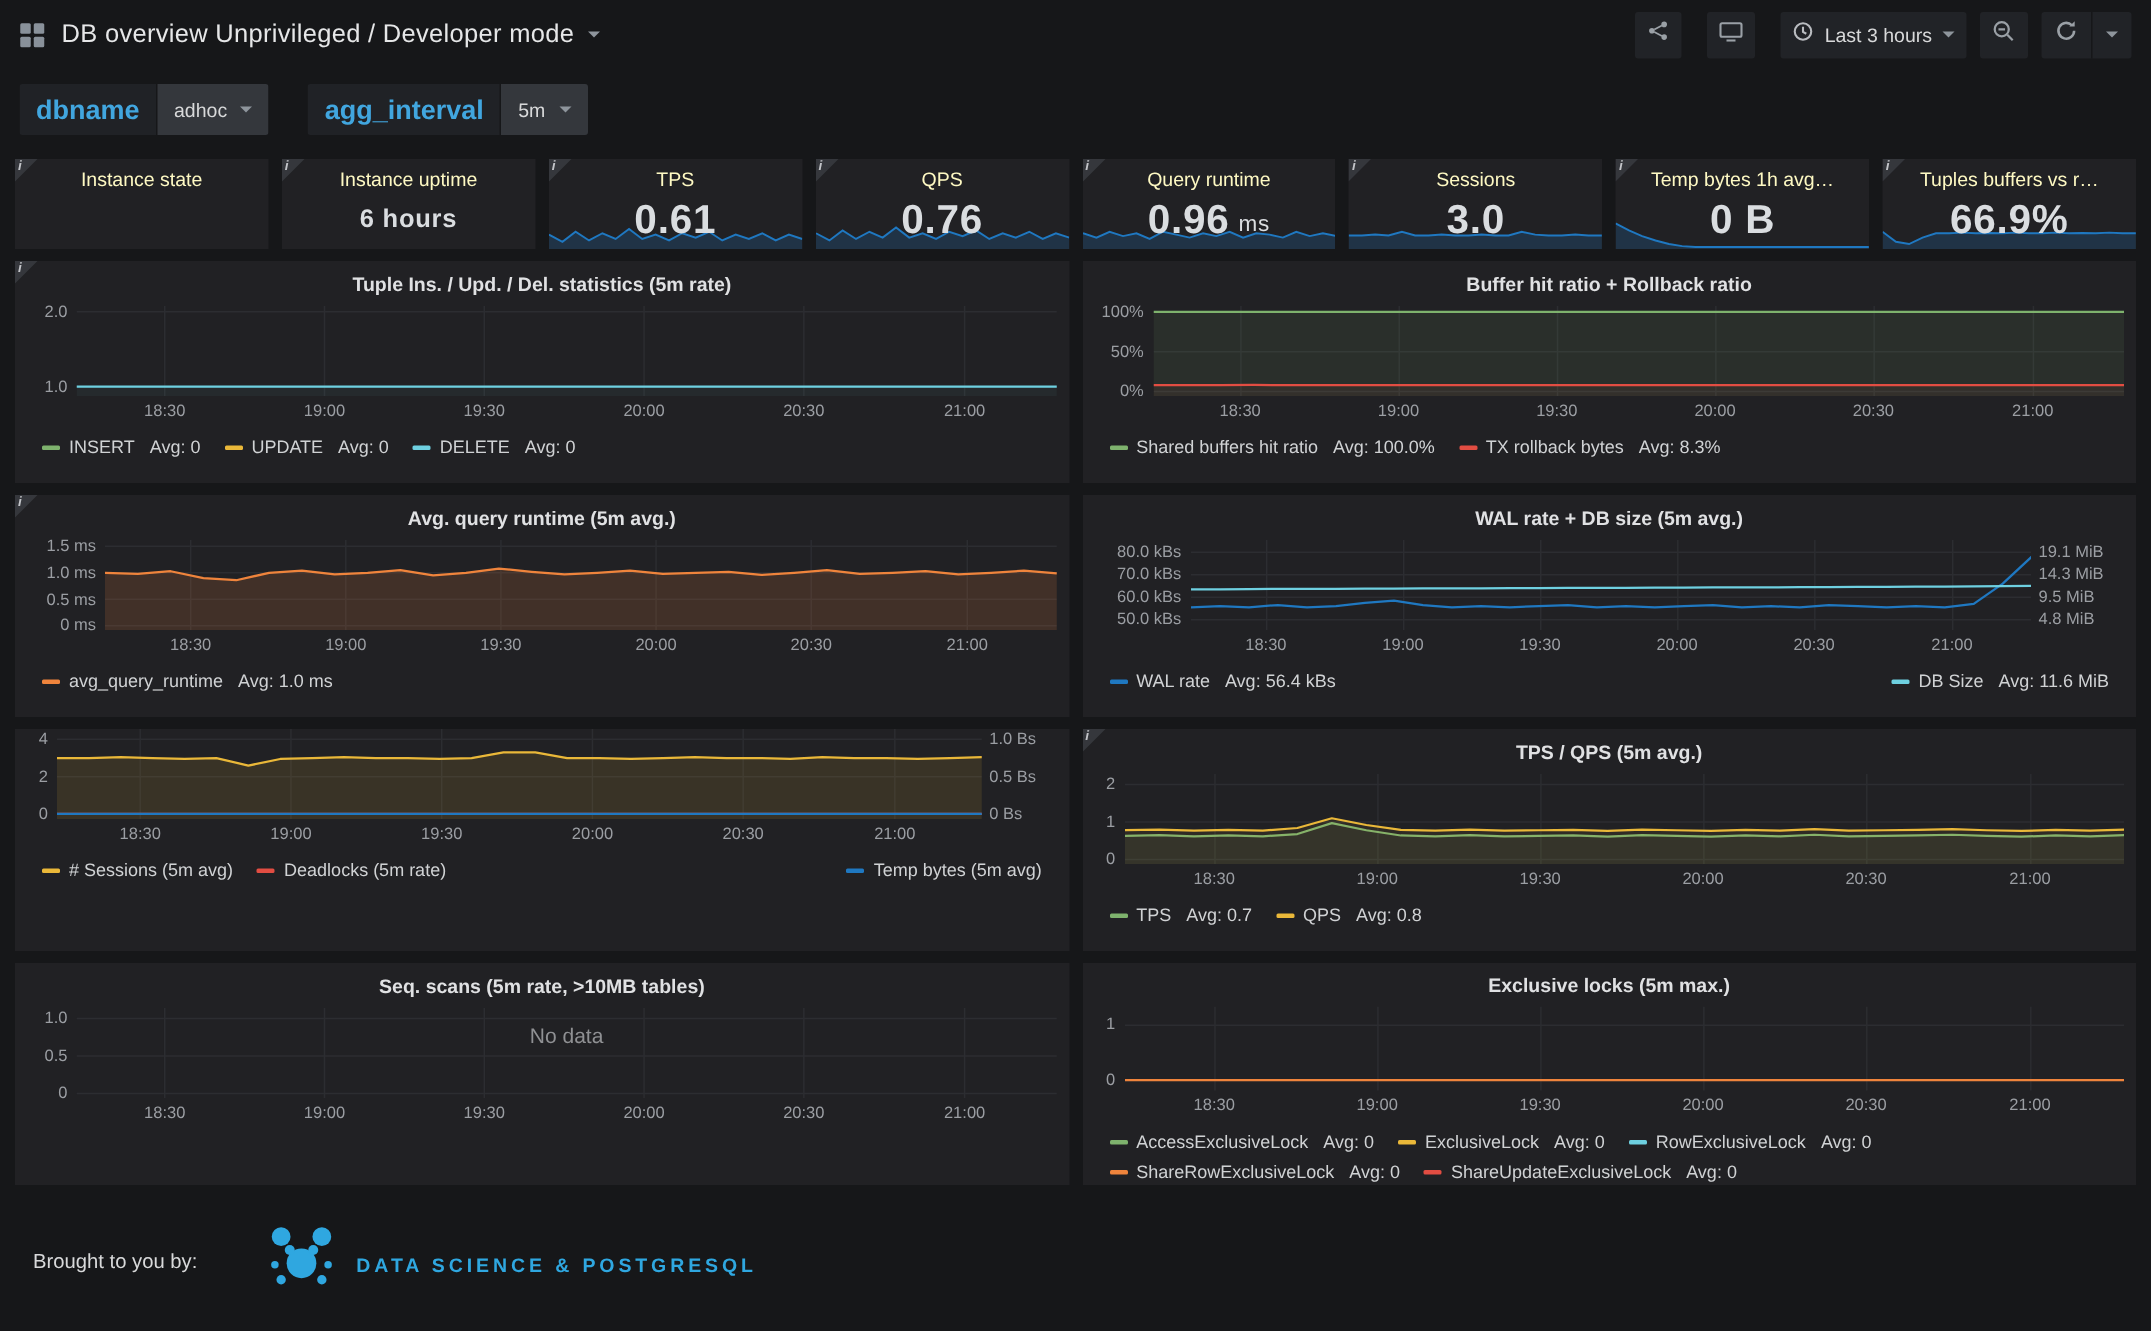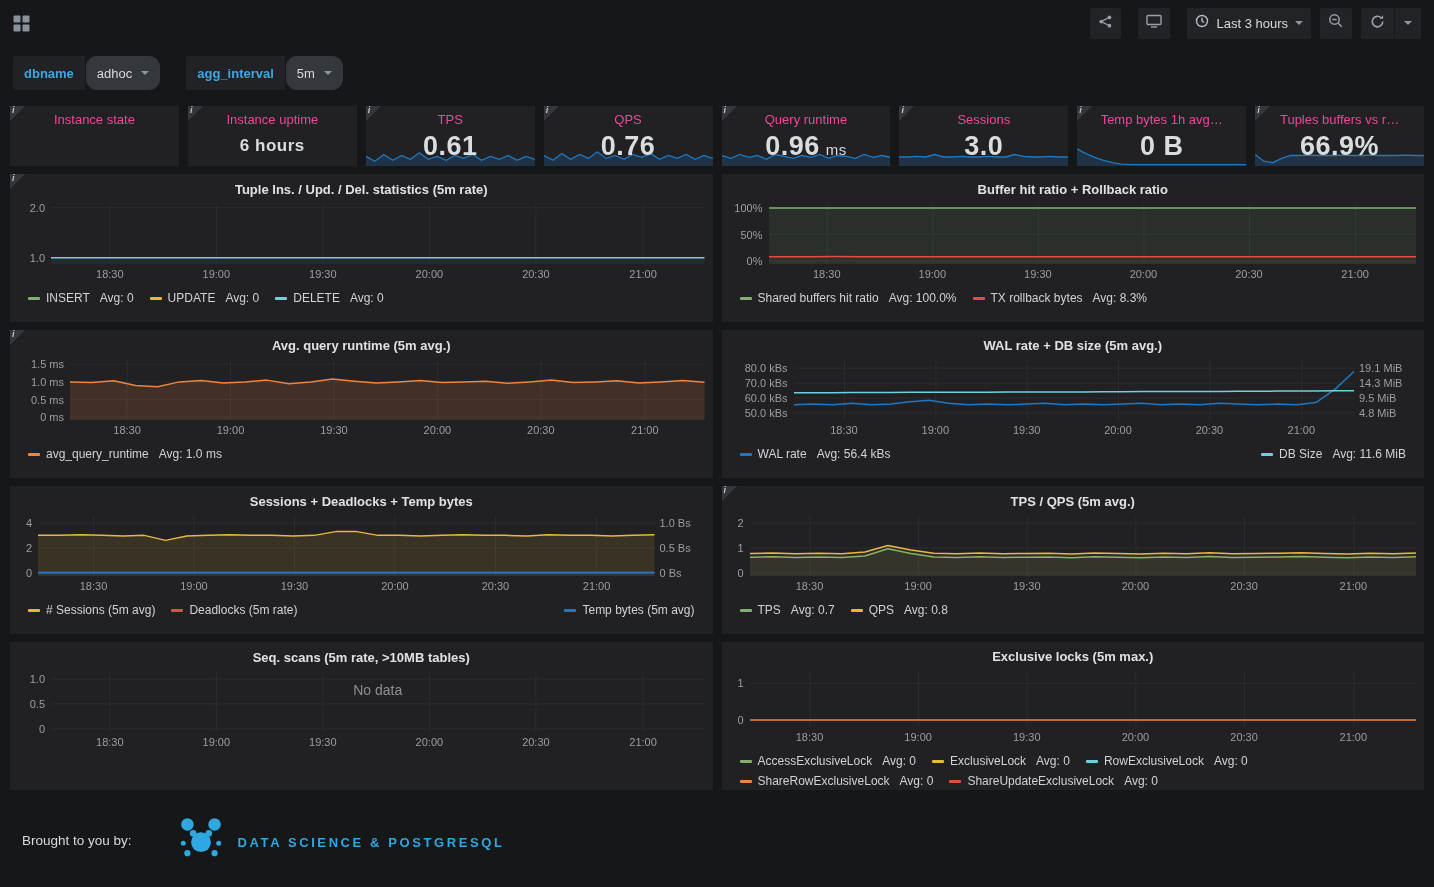--- a/index.html
+++ b/index.html
@@ -21,38 +21,38 @@
   .nav-btn.spaced { margin-right:8px; }
   .time-text { font-size:13px; color:#d8d9da; }
   .refresh-group { display:flex; background:#212327; border-radius:2px; height:31px; }
   .refresh-group .seg { display:flex; align-items:center; justify-content:center; padding:0 9px; cursor:pointer; }
   .refresh-group .seg + .seg { border-left:1px solid #161719; }
 
   
   .submenu { display:flex; gap:26px; padding:10px 13px 16px; }
   .var-chip { display:flex; height:34px; font-size:13px; border-radius:2px; overflow:hidden; }
   .var-label { background:#202226; color:#41a6df; display:flex; align-items:center;
-    padding:0 11px; font-size:13px; font-weight:700; }
+    padding:0 11px; font-size:18px; font-weight:700; }
   .var-value { background:#34373c; color:#d8d9da; display:flex; align-items:center; gap:9px;
-    padding:0 11px; margin-left:1px; cursor:pointer;border-radius:11px; }
+    padding:0 11px; margin-left:1px; cursor:pointer; }
 
   
   .dash { padding:0 10px; }
   .stat-row { display:grid; grid-template-columns:repeat(8,1fr); gap:9px; height:60px; margin-bottom:8px; }
   .graph-grid { display:grid; grid-template-columns:1fr 1fr; gap:8px 9px; }
 
   .panel { background:#212124; position:relative; overflow:hidden; }
   .corner { position:absolute; top:0; left:0; width:0; height:0;
     border-top:15px solid #35373c; border-right:15px solid transparent; z-index:3; cursor:pointer; }
   .corner span { position:absolute; top:-16px; left:2px; font-size:9px; font-style:italic;
     font-weight:700; color:#c3c5c9; }
 
   
   .stat-panel { height:60px; }
-  .stat-title { padding-top:6px; text-align:center; font-size:13px; color:#ec4899;
+  .stat-title { padding-top:6px; text-align:center; font-size:13px; color:#fef9c3;
     white-space:nowrap; overflow:hidden; position:relative; z-index:2; cursor:pointer; }
   .stat-value { position:absolute; left:0; right:0; top:20px; bottom:0; display:flex;
     align-items:center; justify-content:center; font-size:27px; font-weight:700;
     color:#dadde0; z-index:2; letter-spacing:.5px; }
   .stat-value.small { font-size:17px; }
   .stat-value .unit { font-size:15px; font-weight:400; margin-left:6px; position:relative; top:3px; }
   .spark { position:absolute; left:0; right:0; bottom:0; height:22px; width:100%; z-index:1; }
 
   
   .graph-panel { height:148px; display:flex; flex-direction:column; }
@@ -91,20 +91,24 @@
 
   <header class="navbar">
     <span class="nav-menu-btn">
       <svg width="17" height="17" viewBox="0 0 17 17" fill="#89919a">
         <rect x="0.5" y="0.5" width="7" height="7" rx="1"></rect>
         <rect x="9.5" y="0.5" width="7" height="7" rx="1"></rect>
         <rect x="0.5" y="9.5" width="7" height="7" rx="1"></rect>
         <rect x="9.5" y="9.5" width="7" height="7" rx="1"></rect>
       </svg>
     </span>
+    <div class="nav-title-wrap">
+      <span class="nav-title">DB overview Unprivileged / Developer mode</span>
+      <span class="caret"></span>
+    </div>
     <div class="nav-right">
       <div class="nav-btn spaced">
         <span>
           <svg width="15" height="15" viewBox="0 0 16 16" fill="#9aa0a6">
             <circle cx="3.5" cy="8" r="2"></circle>
               <circle cx="12.2" cy="3.5" r="2"></circle>
               <circle cx="12.2" cy="12.5" r="2"></circle>
             <path d="M5.2 7.1l5.4-2.8M5.2 8.9l5.4 2.8" stroke="#9aa0a6" stroke-width="1.3" fill="none"></path>
           </svg>
         </span>
@@ -467,21 +471,20 @@
               <span class="leg-val">Avg: 56.4 kBs</span>
             </span>
             <span class="leg-item right">
               <i class="swatch" style="background:#6ED0E0"></i>
               <span class="leg-name">DB Size</span>
               <span class="leg-val">Avg: 11.6 MiB</span>
             </span>
           </div>
         </section>
         <section class="panel graph-panel">
-          <div class="g-head">Sessions + Deadlocks + Temp bytes</div>
           <div class="g-main" style="grid-template-columns:20px 1fr 50px">
             <div class="y-axis left" style="width:20px">
               <span style="top:11.5%">4</span>
               <span style="top:53.1%">2</span>
               <span style="top:94.8%">0</span>
             </div>
             <div class="plot">
               <svg viewBox="0 0 100 100" preserveAspectRatio="none">
                 <line class="grid" x1="0" y1="11.46" x2="100" y2="11.46"></line>
                 <line class="grid" x1="0" y1="53.13" x2="100" y2="53.13"></line>

